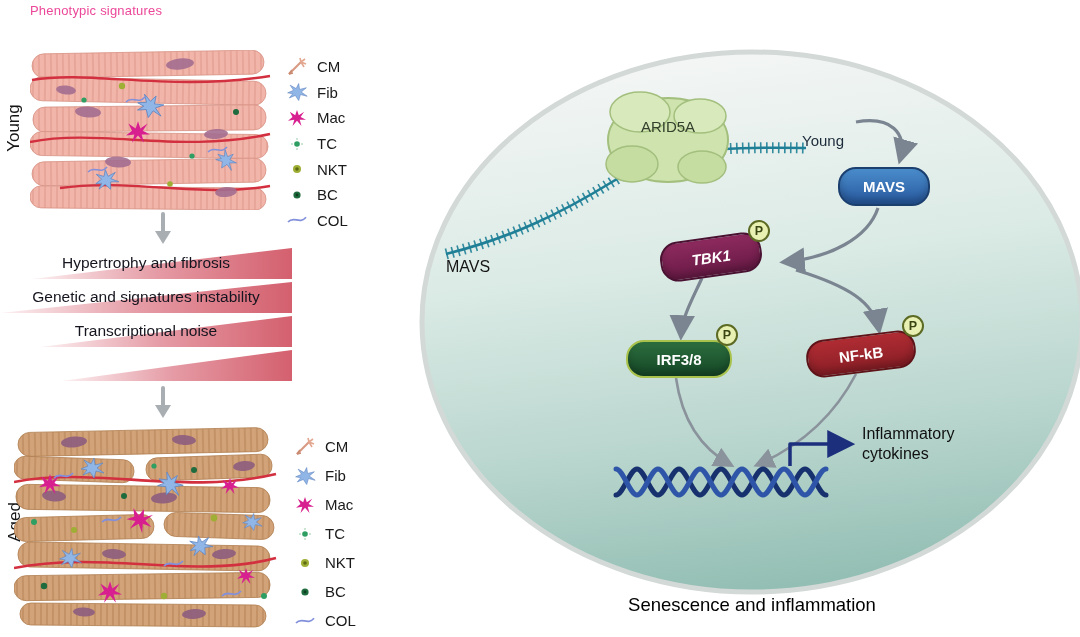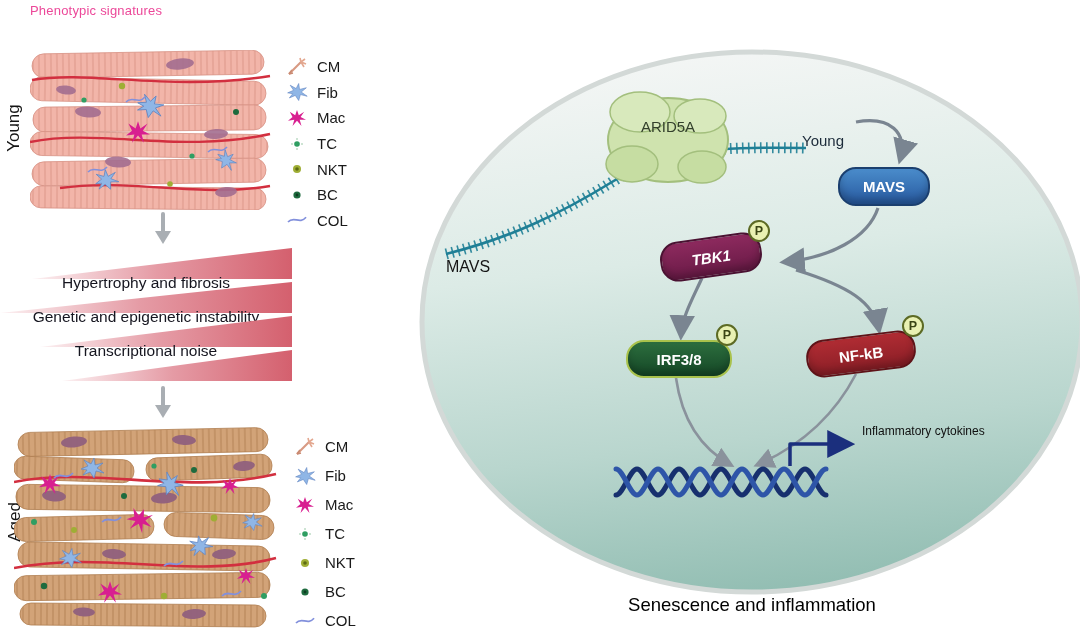--- a/index.html
+++ b/index.html
@@ -9,34 +9,34 @@
   .panel-title{font-size:13px;color:#ec4899;letter-spacing:.2px;}
   .rot-label{transform:rotate(-90deg);transform-origin:center;font-size:17px;color:#141414;text-align:center;}
   .legend{position:absolute;display:flex;flex-direction:column;}
   .lg-row{display:flex;align-items:center;gap:7px;}
   #legend-young .lg-row{height:25.6px;}
   #legend-aged .lg-row{height:29px;}
   .lg-lb{font-size:15px;color:#1a1a1a;}
   .wedge{position:absolute;height:33px;clip-path:polygon(0 100%,100% 6%,100% 100%);
          background:linear-gradient(90deg,rgba(238,178,186,.18) 0%,#e59ba5 48%,#d4606e 100%);}
   .wedge-label{position:absolute;left:0;width:292px;height:33px;line-height:33px;text-align:center;
-               font-size:15.5px;color:#15151f;margin-top:20px;}
+               font-size:15.5px;color:#15151f;}
   .nodebox{position:absolute;display:flex;align-items:center;justify-content:center;color:#fff;
            font-weight:bold;font-size:15px;border-radius:18px;box-shadow:inset 0 -5px 7px rgba(0,0,0,.20);}
   .box-mavs{background:linear-gradient(180deg,#4a8ccb,#27599f);border:2px solid #1b3f6f;}
   .box-tbk1{background:linear-gradient(180deg,#8d2a5e,#691a46);border:2px solid #4a1232;
             font-style:italic;transform:rotate(-8deg);}
   .box-irf{background:linear-gradient(180deg,#2c6e3e,#154726);border:2px solid #a9c24c;}
   .box-nfkb{background:linear-gradient(180deg,#b02c33,#8a1e26);border:2px solid #5e1318;transform:rotate(-7deg);}
   .pcirc{position:absolute;width:22px;height:22px;border-radius:50%;background:#e9f1b2;
          border:2px solid #5c6a24;color:#3a4514;font-size:12.5px;font-weight:bold;
          display:flex;align-items:center;justify-content:center;box-sizing:border-box;}
   .small-label{font-size:15px;color:#1c2b3a;}
   .mrna-name{font-size:16px;color:#141414;}
-  .cyto-label{font-size:12px;color:#101010;line-height:1.25;width:148px;}
+  .cyto-label{font-size:16px;color:#101010;line-height:1.25;width:148px;}
   .bottom-label{font-size:18.5px;color:#000000;text-align:center;width:400px;}
 </style>
 </head>
 <body>
 
 <div class="canvas">
 
   <svg width="0" height="0" style="position:absolute" aria-hidden="true">
     <defs>
       <path id="cellFib" d="M-11 1 L-4 -2 L-8 -8 L-1 -4 L2 -10 L3 -3 L11 -5 L5 0 L12 5 L4 3 L2 10 L-2 4 L-9 7 L-5 2 Z"></path>
@@ -238,21 +238,21 @@
   </div>
 
   <svg class="abs" style="left:150px;top:212px" width="26" height="34" viewBox="0 0 26 34">
     <path d="M13 2 V20" stroke="#a9aeb3" stroke-width="4" stroke-linecap="round" fill="none"></path>
     <polygon points="5,19 21,19 13,32" fill="#a9aeb3"></polygon>
   </svg>
 
   <div class="wedge" style="left:32px;top:246px;width:260px"></div>
   <div class="wedge-label" style="top:246px">Hypertrophy and fibrosis</div>
   <div class="wedge" style="left:0px;top:280px;width:292px"></div>
-  <div class="wedge-label" style="top:280px">Genetic and epigenetic instability</div>
+  <div class="wedge-label" style="top:280px">Genetic and signatures instability</div>
   <div class="wedge" style="left:40px;top:314px;width:252px"></div>
   <div class="wedge-label" style="top:314px">Transcriptional noise</div>
   <div class="wedge" style="left:62px;top:348px;width:230px"></div>
 
   <svg class="abs" style="left:150px;top:386px" width="26" height="34" viewBox="0 0 26 34">
     <path d="M13 2 V20" stroke="#a9aeb3" stroke-width="4" stroke-linecap="round" fill="none"></path>
     <polygon points="5,19 21,19 13,32" fill="#a9aeb3"></polygon>
   </svg>
 
   <svg class="abs" style="left:14px;top:426px" width="264" height="204" viewBox="0 0 264 204">

